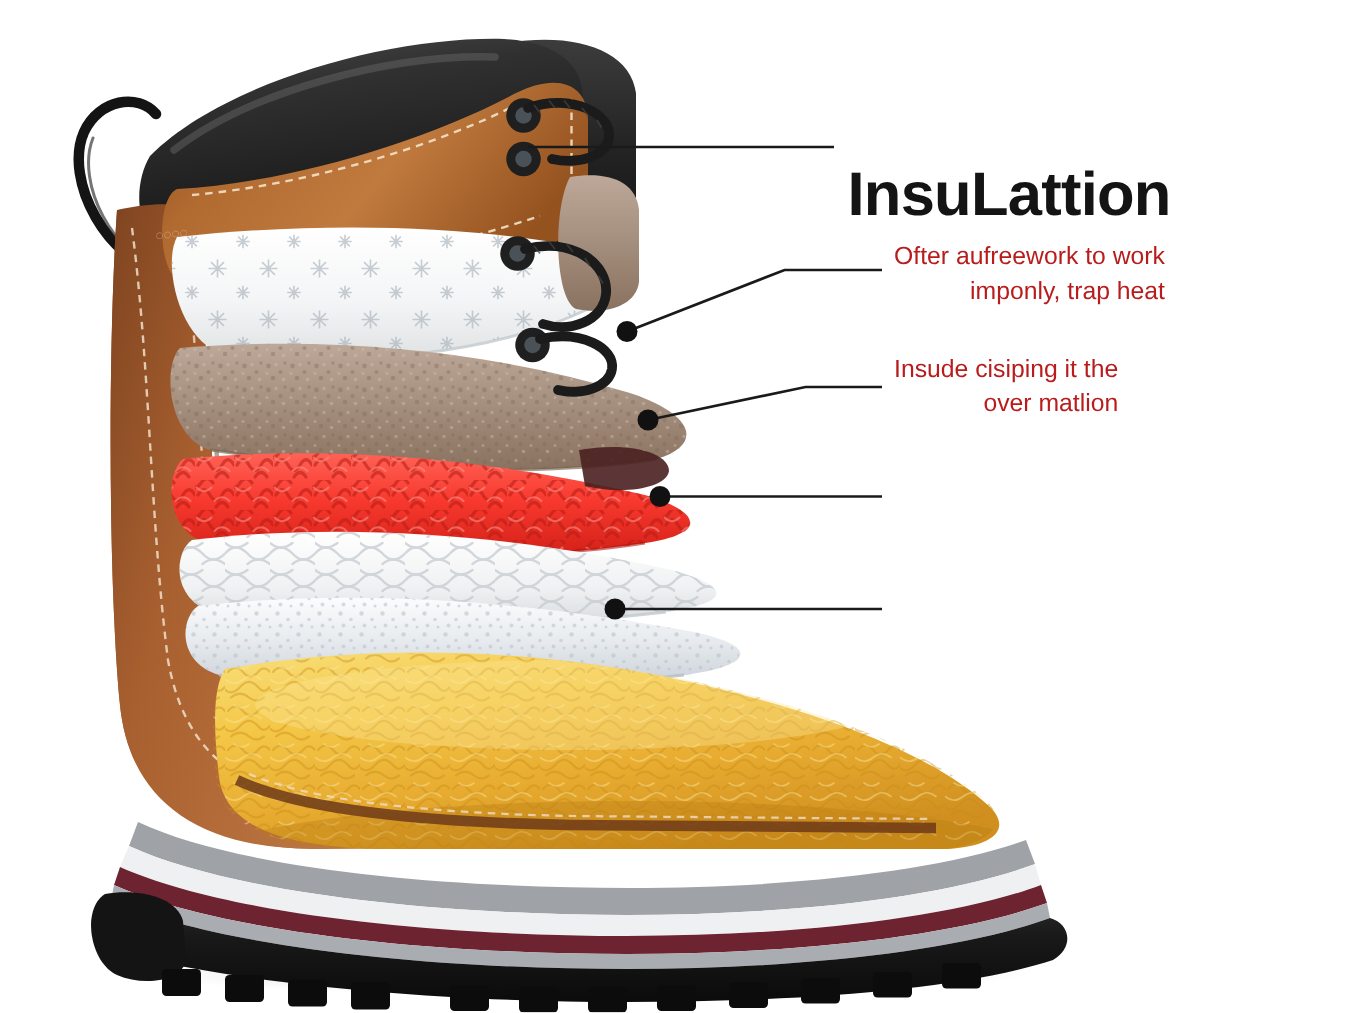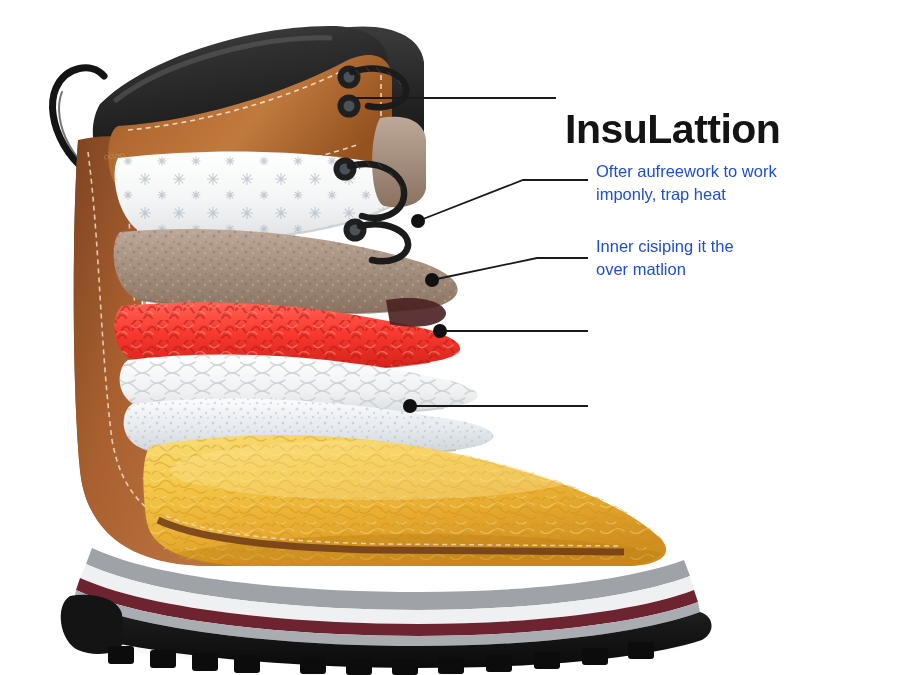--- a/index.html
+++ b/index.html
@@ -32,25 +32,26 @@
     letter-spacing: -0.5px;
     color: #141414;
     font-family: "Liberation Sans", sans-serif;
     white-space: nowrap;
     margin-top: 36px;
   }
 
   
   .anno {
     position: absolute;
-    color: #1d4ed8;
+    color: #b91c1c;
     font-size: 16.5px;
     line-height: 23px;
     font-family: "Liberation Sans", sans-serif;
     white-space: pre-line;
+    text-align: right;
   }
   #anno0 { left: 596px; top: 160px; }
   #anno1 { left: 596px; top: 235px; }
   #anno2 { left: 596px; top: 315px; }
   #anno3 { left: 596px; top: 388px; }
 
   
   #leaders {
     position: absolute;
     left: 0; top: 0;
@@ -398,16 +399,16 @@
       <circle id="dot-1" r="7" cx="432" cy="280"></circle>
       <circle id="dot-2" r="7" cx="440" cy="331"></circle>
       <circle id="dot-3" r="7" cx="410" cy="406"></circle>
     </g>
   </svg>
 
   <div id="title">InsuLattion</div>
 
   <div class="anno" id="anno0">Ofter aufreework to work
 imponly, trap heat</div>
-  <div class="anno" id="anno1">Inner cisiping it the
+  <div class="anno" id="anno1">Insude cisiping it the
 over matlion</div>
 
 </div>
 
 </body></html>

